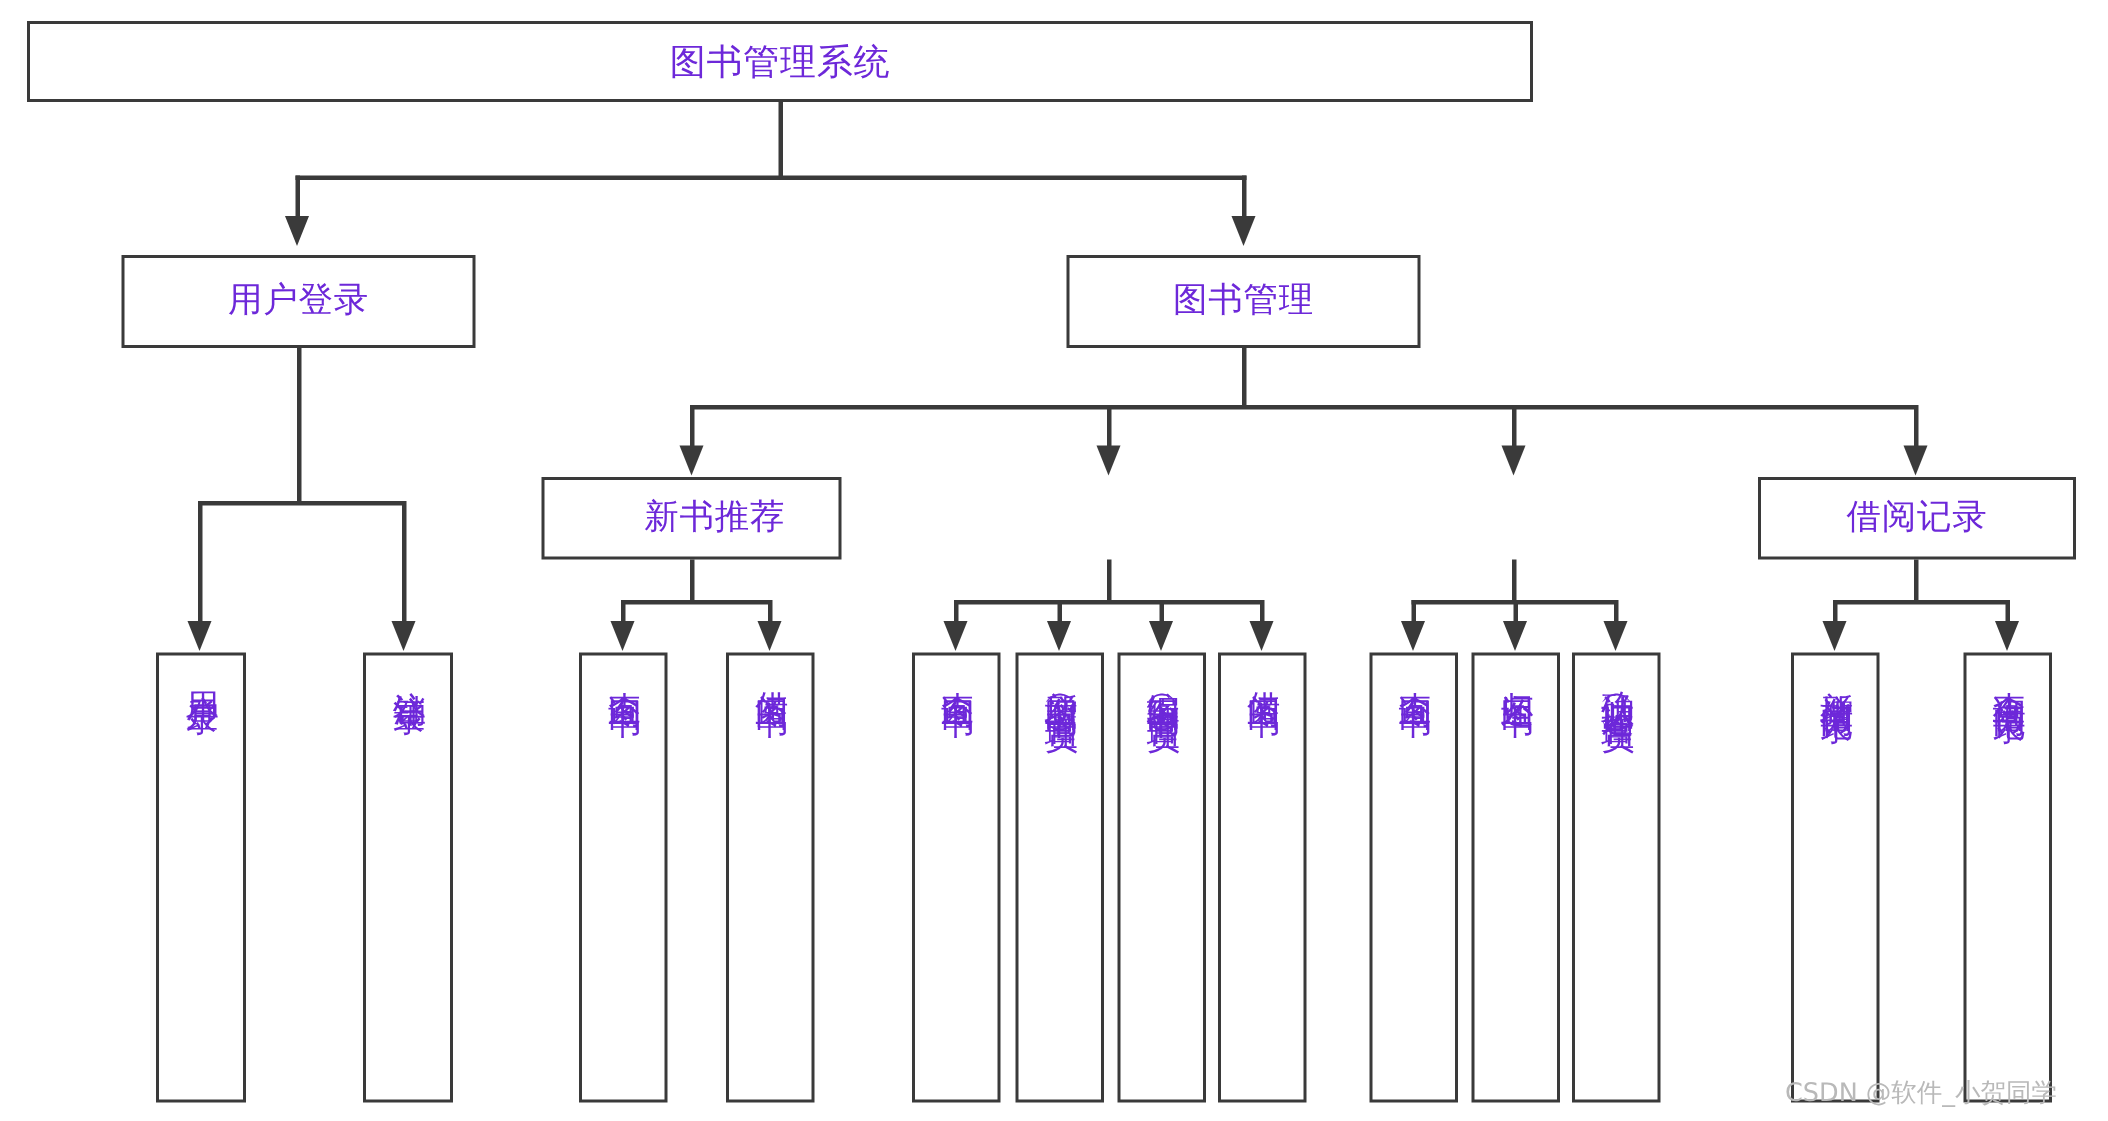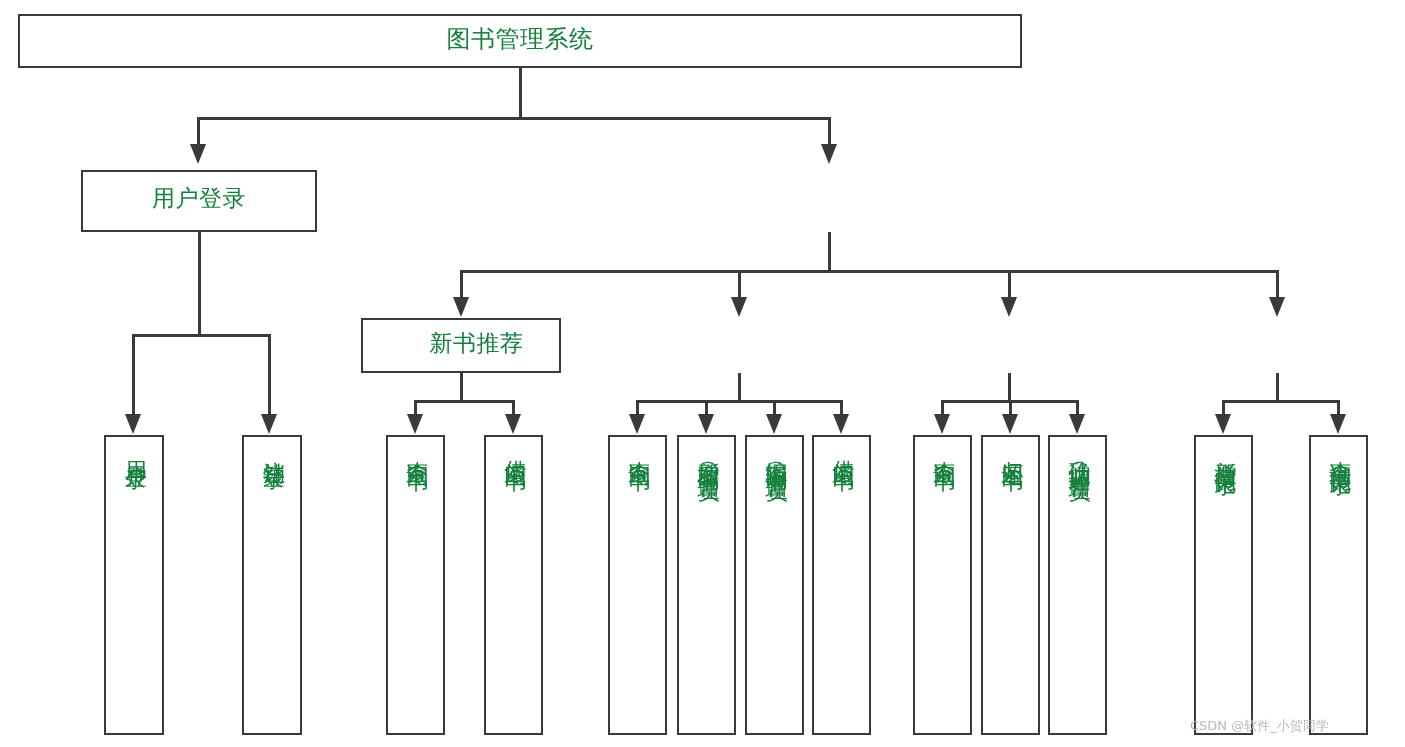--- a/index.html
+++ b/index.html
@@ -18,22 +18,21 @@
     overflow: hidden;
   }
   .node {
     position: absolute;
     box-sizing: border-box;
     border: 2.5px solid #3a3a3a;
     background: #ffffff;
     display: flex;
     align-items: center;
     justify-content: center;
-    color: #15803d;
-    font-family: Liberation Mono, monospace;
+    color: #6d28d9;
   }
   .node .label {
     line-height: 1.12;
     text-align: center;
     letter-spacing: 0.5px;
   }
   
   .node.horiz .label {
     writing-mode: horizontal-tb;
     font-size: 23px;
@@ -64,21 +63,21 @@
     position: absolute;
     width: 0;
     height: 0;
     border-left: 8px solid transparent;
     border-right: 8px solid transparent;
     border-top: 20px solid #3a3a3a;
   }
   .watermark {
     position: absolute;
     color: #b9b9b9;
-    font-size: 13px;
+    font-size: 17px;
     white-space: nowrap;
     font-family: "DejaVu Sans", "Liberation Sans", sans-serif;
   }
 </style>
 </head>
 <body>
 
 <div id="canvas">
 
   <div class="node root horiz" style="left:18px; top:14px; width:1004px; height:54px;">
@@ -89,20 +88,23 @@
 
   <div class="ln h" style="left:197px; top:117px; width:634px;"></div>
 
   <div class="ln v" style="left:197px; top:117px; height:28px;"></div>
   <div class="arrow" style="left:190px; top:144px;"></div>
   <div class="ln v" style="left:828px; top:117px; height:28px;"></div>
   <div class="arrow" style="left:821px; top:144px;"></div>
 
   <div class="node horiz" style="left:81px; top:170px; width:236px; height:62px;">
     <span class="label">用户登录</span>
+  </div>
+  <div class="node horiz" style="left:711px; top:170px; width:236px; height:62px;">
+    <span class="label">图书管理</span>
   </div>
 
   <div class="ln v" style="left:198px; top:232px; height:103px;"></div>
   <div class="ln h" style="left:132px; top:334px; width:138px;"></div>
   <div class="ln v" style="left:132px; top:334px; height:81px;"></div>
   <div class="arrow" style="left:125px; top:414px;"></div>
   <div class="ln v" style="left:268px; top:334px; height:81px;"></div>
   <div class="arrow" style="left:261px; top:414px;"></div>
 
   <div class="node vert" style="left:104px; top:435px; width:60px; height:300px;">
@@ -119,20 +121,23 @@
   <div class="ln v" style="left:738px; top:270px; height:28px;"></div>
   <div class="arrow" style="left:731px; top:297px;"></div>
   <div class="ln v" style="left:1008px; top:270px; height:28px;"></div>
   <div class="arrow" style="left:1001px; top:297px;"></div>
   <div class="ln v" style="left:1276px; top:270px; height:28px;"></div>
   <div class="arrow" style="left:1269px; top:297px;"></div>
 
   <div class="node horiz" style="left:361px; top:318px; width:200px; height:55px;padding-left:31px;">
     <span class="label">新书推荐</span>
   </div>
+  <div class="node horiz" style="left:1172px; top:318px; width:212px; height:55px;">
+    <span class="label">借阅记录</span>
+  </div>
 
   <div class="ln v" style="left:460px; top:373px; height:28px;"></div>
   <div class="ln h" style="left:414px; top:400px; width:100px;"></div>
   <div class="ln v" style="left:414px; top:400px; height:15px;"></div>
   <div class="arrow" style="left:407px; top:414px;"></div>
   <div class="ln v" style="left:512px; top:400px; height:15px;"></div>
   <div class="arrow" style="left:505px; top:414px;"></div>
 
   <div class="node vert" style="left:386px; top:435px; width:59px; height:300px;">
     <span class="label">查询图书</span>

